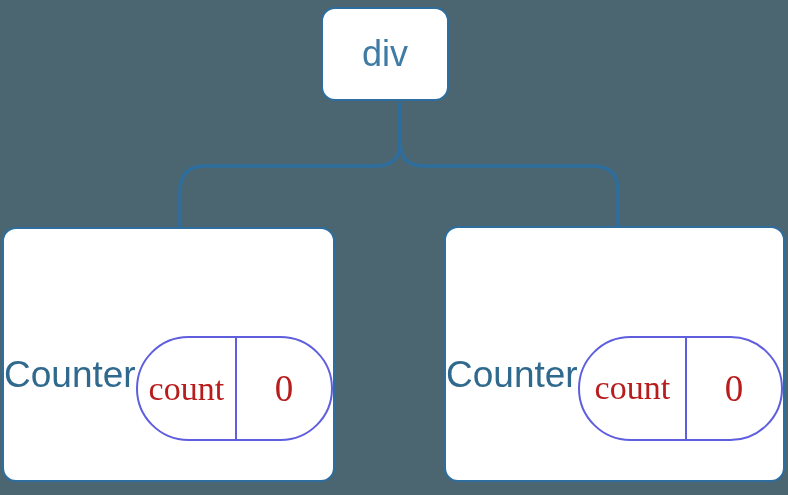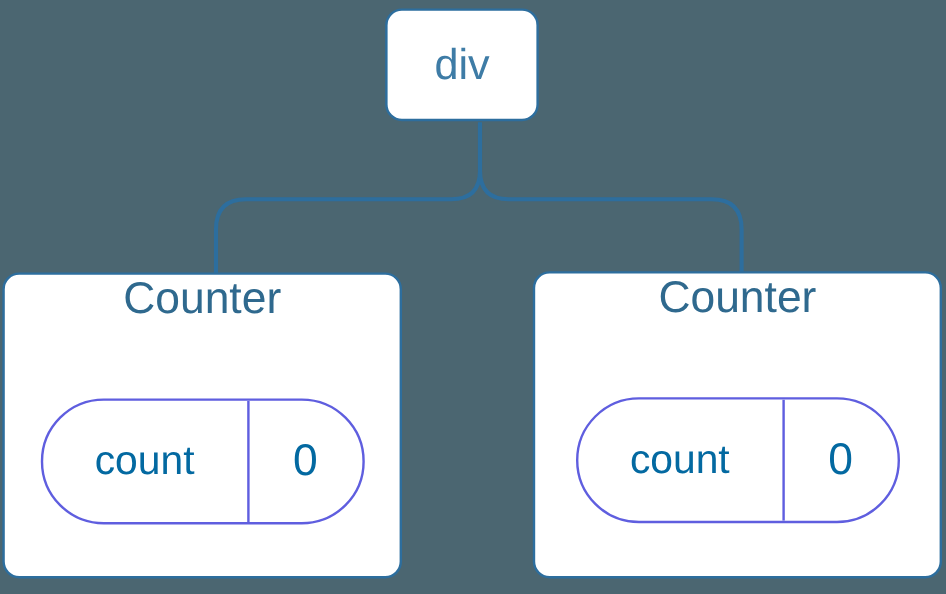--- a/index.html
+++ b/index.html
@@ -44,44 +44,44 @@
     font-weight: 500;
     color: #3e7ca6;
   }
   .card {
     position: absolute;
     box-sizing: border-box;
     background: #ffffff;
     border: 2px solid #2d6e9e;
     border-radius: 14px;
     display: flex;
-    flex-direction: column;
     align-items: center;
-    gap: 36px;
+    padding-top: 42px;
   }
   .card.left  { left: 2px;   top: 227px; width: 333px; height: 255px; }
   .card.right { left: 444px; top: 226px; width: 341px; height: 256px; }
   .card-title {
     font-size: 37px;
     line-height: 1.1;
     font-weight: 500;
     color: #2f698e;
   }
   .pill {
     margin-top: 26px;
     width: 270px;
     height: 105px;
     box-sizing: border-box;
     border: 2px solid #5f5edf;
     border-radius: 60px;
     background: #ffffff;
     display: flex;
     align-items: stretch;
     overflow: hidden;
-    color: #0369a1;
+    color: #b91c1c;
+    font-family: Liberation Serif, serif;
   }
   .pill-key {
     flex: 1;
     display: flex;
     align-items: center;
     justify-content: center;
     font-size: 34px;
   }
   .pill-value {
     width: 96px;

